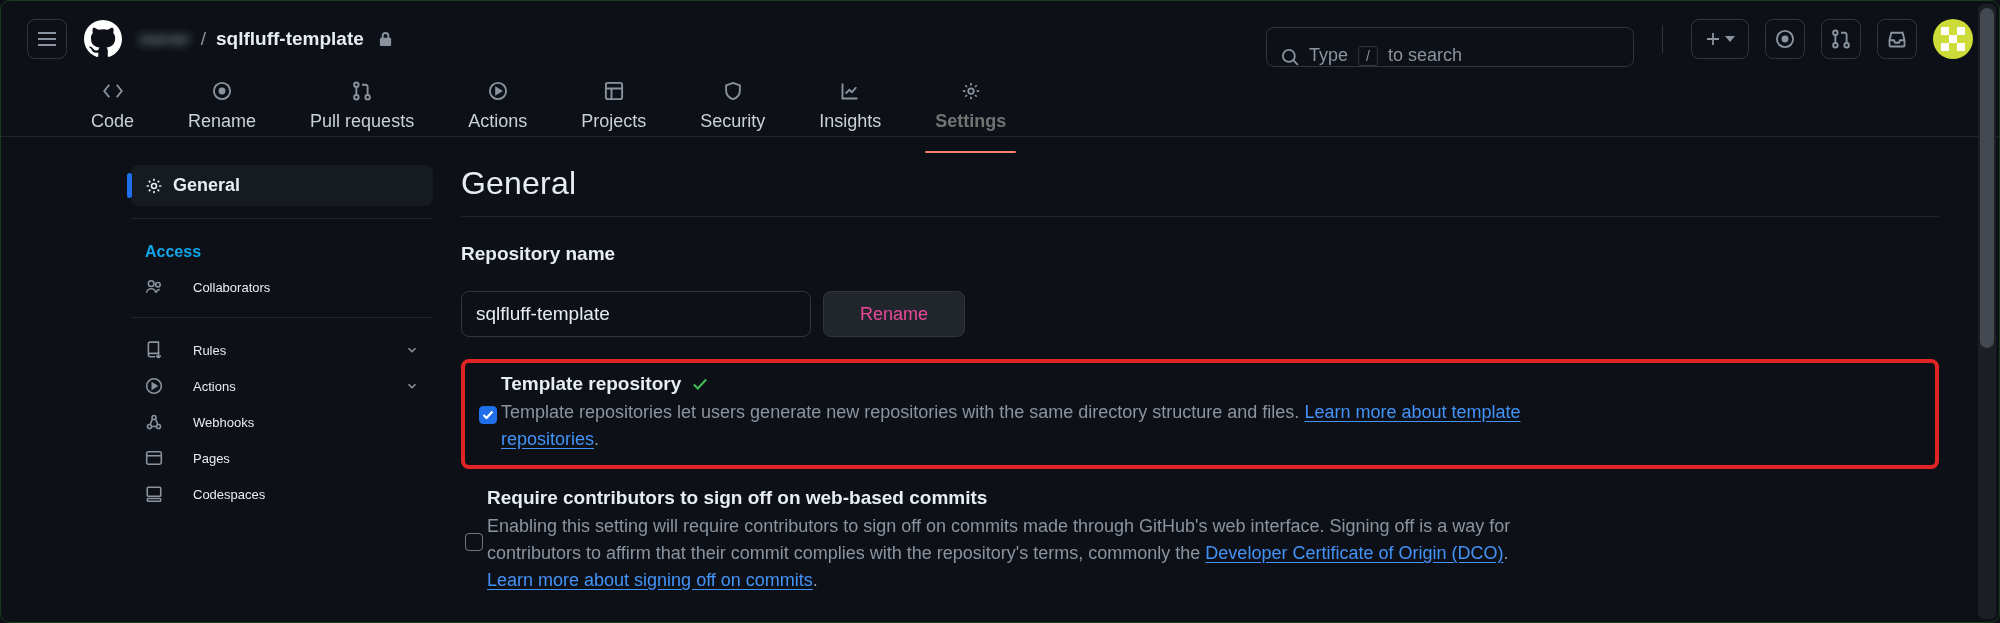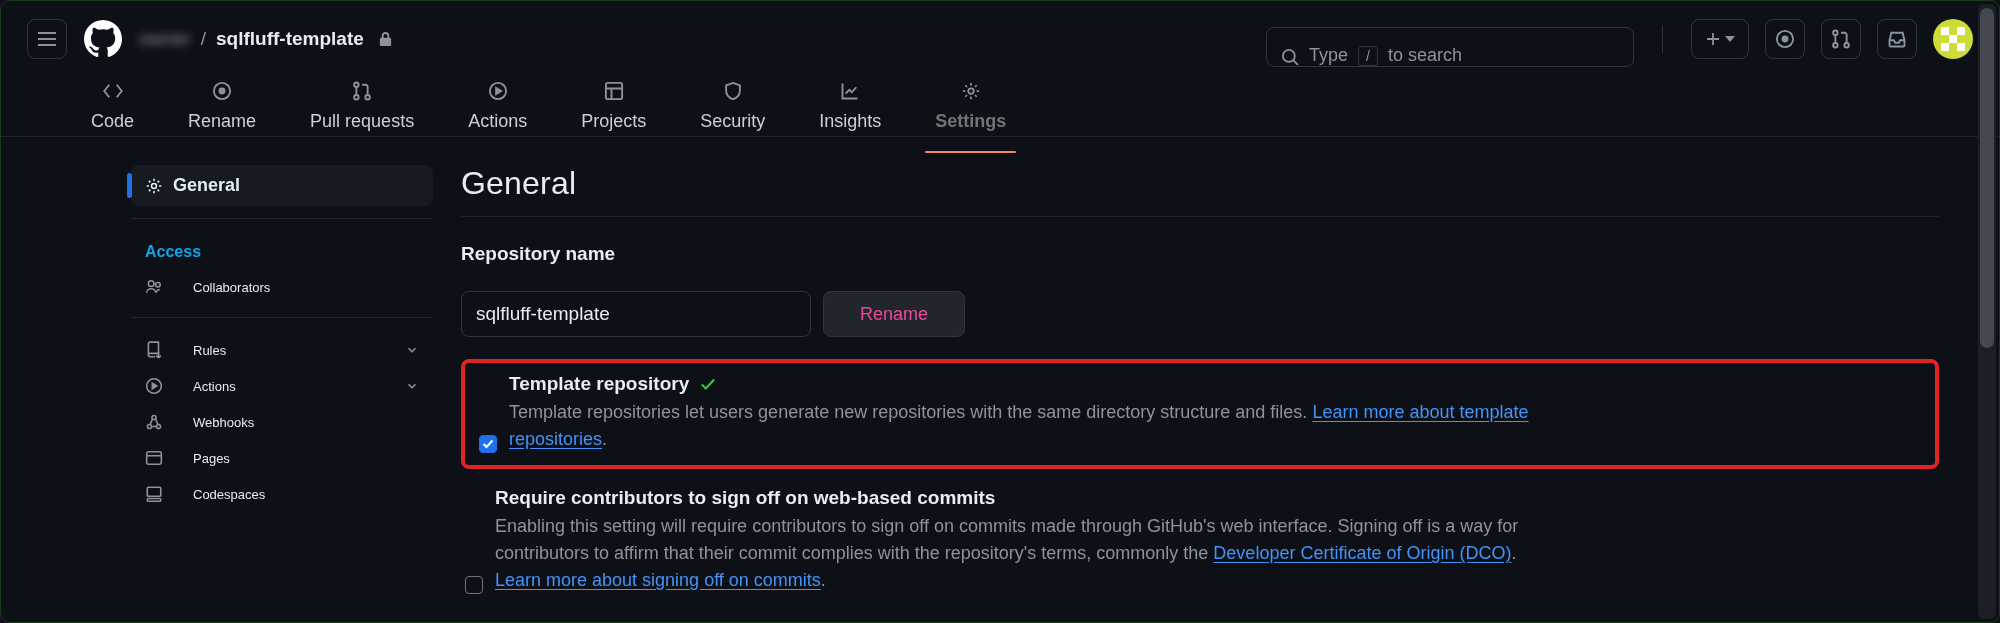--- a/index.html
+++ b/index.html
@@ -46,21 +46,21 @@
 
   
   .content { flex: 1; padding: 0 60px 0 28px; }
   .page-title { font-size: 32px; font-weight: 400; padding-bottom: 14px; border-bottom: 1px solid #21262d; margin-bottom: 26px; letter-spacing: .2px; }
   .field-label { font-size: 19px; font-weight: 600; margin-bottom: 26px; }
   .field-row { display: flex; gap: 12px; align-items: center; margin-bottom: 22px; }
   .text-input { width: 350px; height: 46px; background: #0d1117; border: 1px solid #30363d; border-radius: 8px; color: #e6edf3; font-size: 19px; padding: 0 14px; }
   .btn { height: 46px; padding: 0 36px; background: #21262d; border: 1px solid #30363d; border-radius: 8px; color: #ec4899; font-size: 18px; display: flex; align-items: center; cursor: pointer; }
 
   .highlight-box { border: 4px solid #e02424; border-radius: 8px; padding: 10px 14px 12px; margin-bottom: 18px; }
-  .check-row { display: flex; align-items: flex-end; gap: 12px; }
+  .check-row { display: flex; align-items: center; gap: 4px; }
   .checkbox { width: 18px; height: 18px; border: 1px solid #6e7681; border-radius: 4px; margin-top: 3px; flex-shrink: 0; display: flex; align-items: center; justify-content: center; cursor: pointer; }
   .checkbox.checked { background: #1f6feb; border-color: #1f6feb; }
   .checkbox.checked svg { display: block; }
   .check-label { font-size: 19px; font-weight: 600; display: flex; align-items: center; gap: 10px; }
   .check-desc { color: #8b949e; font-size: 18px; line-height: 1.5; margin-top: 4px; max-width: 1060px; }
   .link { color: #4493f8; text-decoration: underline; text-underline-offset: 3px; cursor: pointer; }
   .check-icon-green { color: #3fb950; }
 
   
   .scrollbar { position: absolute; right: 3px; top: 3px; bottom: 3px; width: 18px; background: #1c1f23; border-radius: 6px; }

